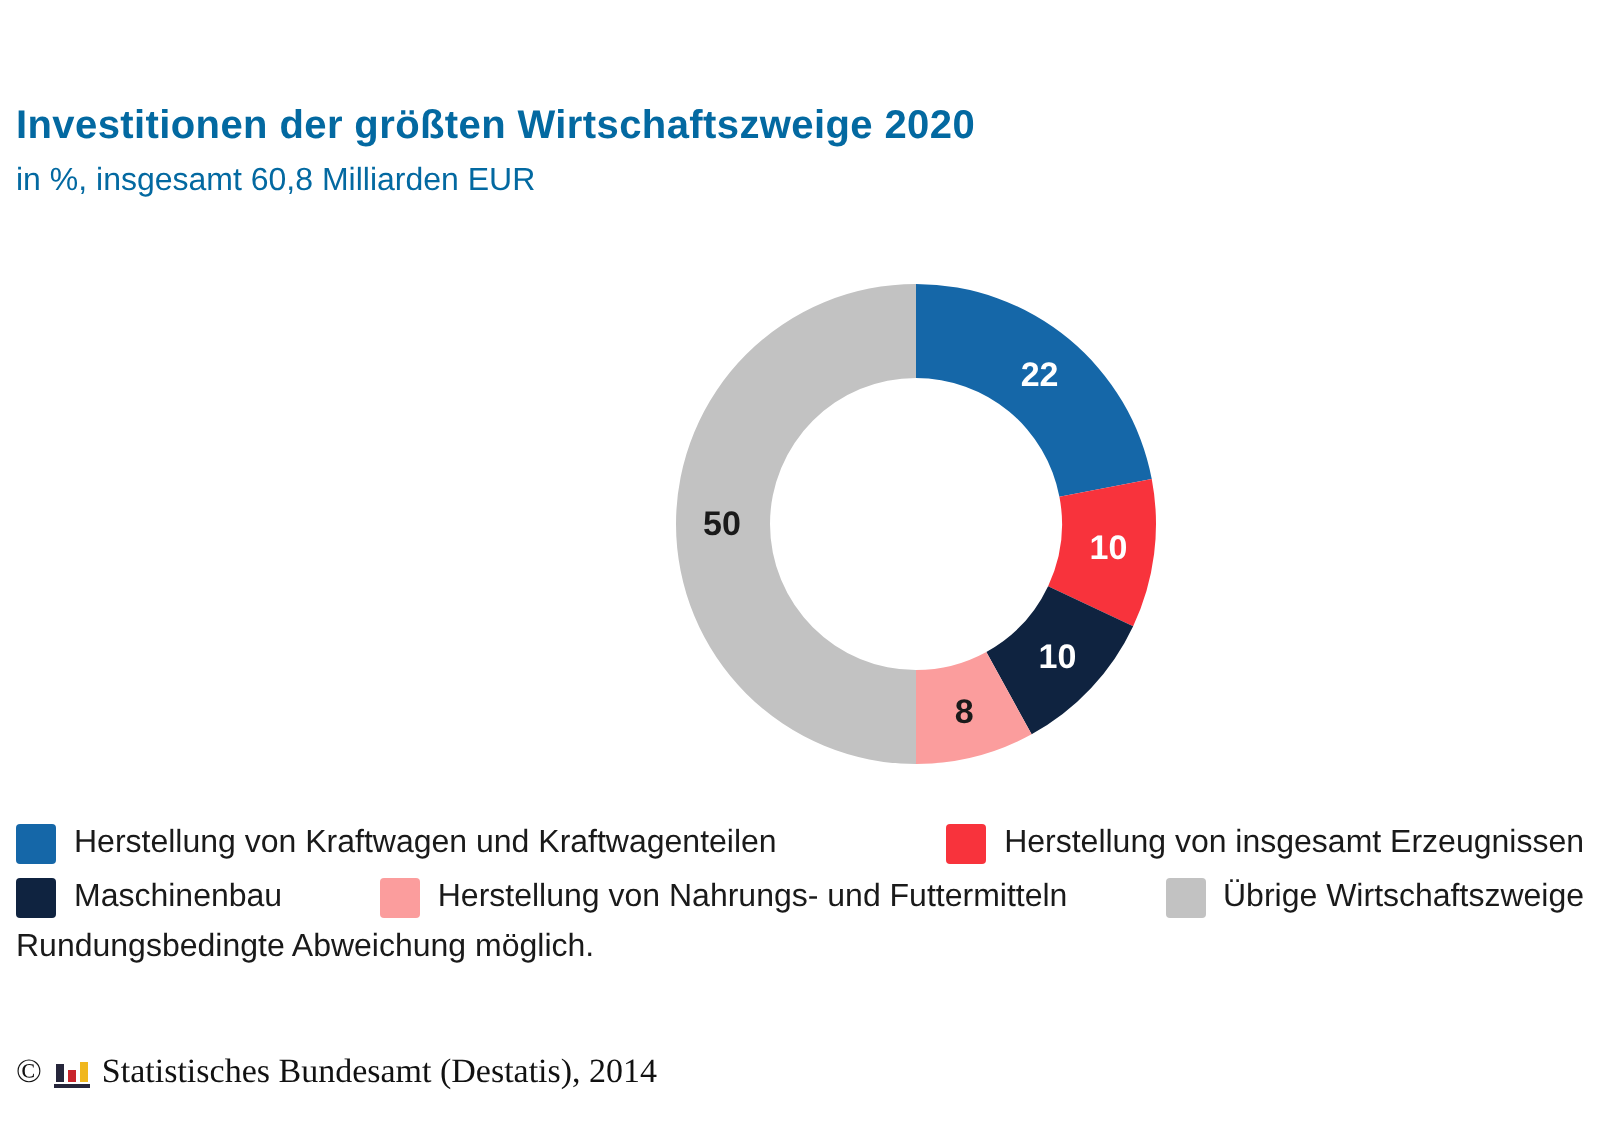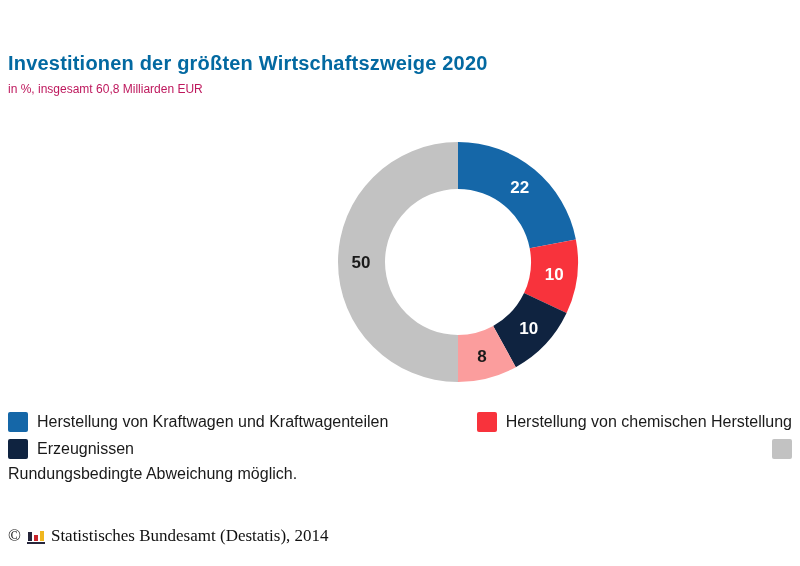--- a/index.html
+++ b/index.html
@@ -15,22 +15,22 @@
   .header { position: absolute; left: 8px; top: 52px; right: 8px; }
   .title {
     margin: 0;
     font-size: 20px;
     font-weight: bold;
     color: #0369a1;
     letter-spacing: 0.2px;
   }
   .subtitle {
     margin-top: 7px;
-    font-size: 12px;
-    color: #be185d;
+    font-size: 16px;
+    color: #0369a1;
   }
   #donut-svg { position: absolute; left: 0; top: 0; }
   .slice-label {
     font-family: "Liberation Sans", sans-serif;
     font-size: 17px;
     font-weight: bold;
     text-anchor: middle;
     dominant-baseline: central;
   }
   .legend {
@@ -107,30 +107,35 @@
   </svg>
 
 <div class="legend" id="legend">
     <div class="legend-row">
       <div class="legend-item">
         <span class="swatch" style="background: rgb(21, 103, 168);"></span>
         <span class="legend-label">Herstellung von Kraftwagen und Kraftwagenteilen</span>
       </div>
       <div class="legend-item">
         <span class="swatch" style="background: rgb(248, 51, 60);"></span>
-        <span class="legend-label">Herstellung von chemischen Herstellung</span>
+        <span class="legend-label">Herstellung von insgesamt Erzeugnissen</span>
       </div>
     </div>
     <div class="legend-row">
       <div class="legend-item">
         <span class="swatch" style="background: rgb(15, 35, 64);"></span>
-        <span class="legend-label">Erzeugnissen</span>
+        <span class="legend-label">Maschinenbau</span>
+      </div>
+      <div class="legend-item">
+        <span class="swatch" style="background: rgb(251, 157, 157);"></span>
+        <span class="legend-label">Herstellung von Nahrungs- und Futtermitteln</span>
       </div>
       <div class="legend-item">
         <span class="swatch" style="background: rgb(194, 194, 194);"></span>
+        <span class="legend-label">Übrige Wirtschaftszweige</span>
       </div>
     </div>
   </div>
 
 <div class="note">Rundungsbedingte Abweichung möglich.</div>
 
 <div class="copyright">
   <span>©</span>
   <span class="destatis-logo" id="destatis-logo">
     <span class="bar bar1" style="background: rgb(38, 38, 59);"></span>

